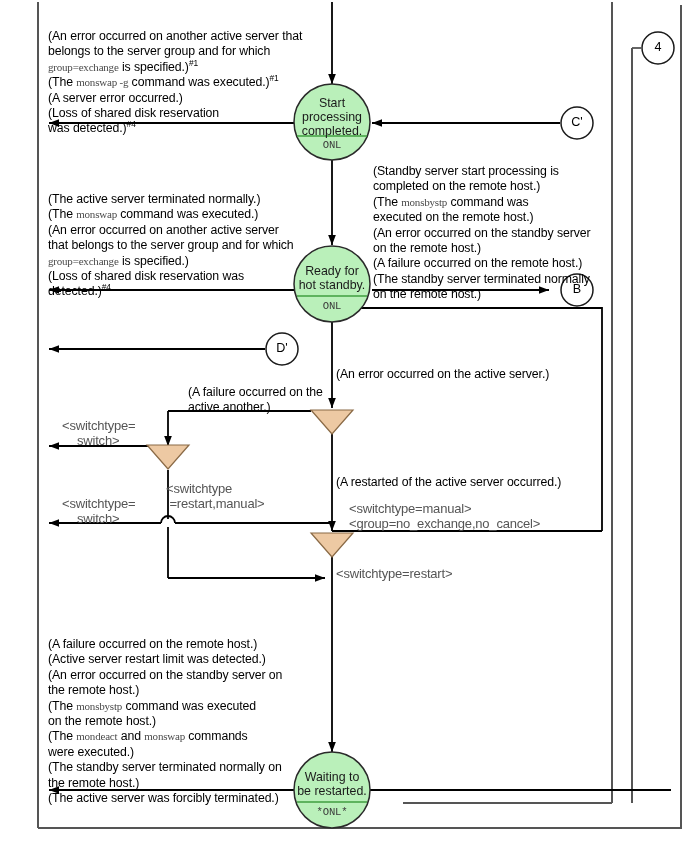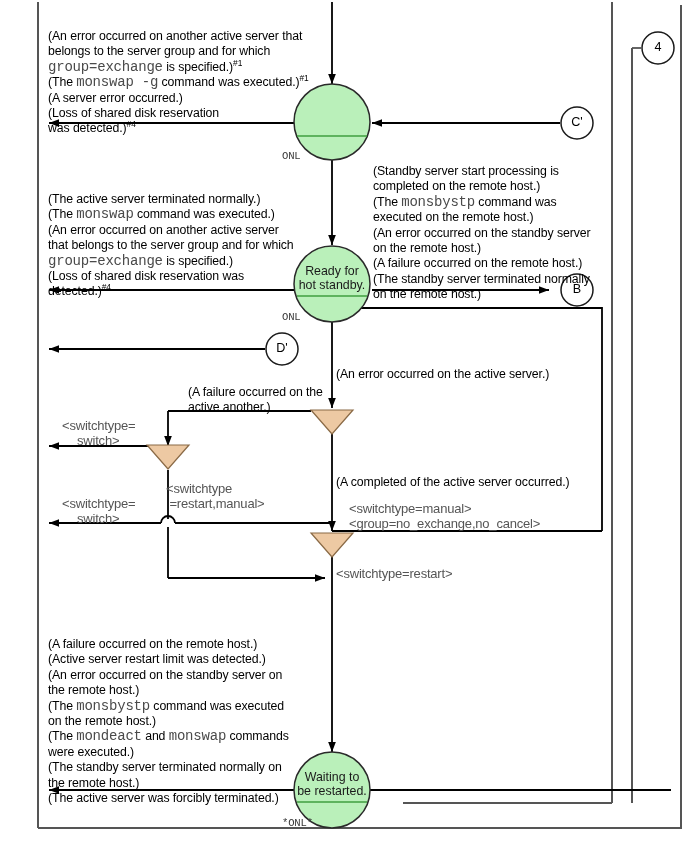--- a/index.html
+++ b/index.html
@@ -25,22 +25,22 @@
     position:absolute;
     font-family:"Liberation Sans", sans-serif;
     font-size:12.3px;
     line-height:15.4px;
     color:#000000;
     white-space:pre;
     letter-spacing:-0.1px;
     margin-top:23px;
   }
   .mono{
-    font-family:Liberation Mono, monospace;
-    font-size:14px;
+    font-family:Liberation Serif, serif;
+    font-size:11px;
     color:#4a4a4a;
     letter-spacing:-0.2px;
     text-align:right;
   }
   .cond{
     position:absolute;
     font-family:Liberation Sans, sans-serif;
     font-size:13px;
     line-height:15.5px;
     color:#555555;
@@ -59,27 +59,27 @@
     text-align:center;
     font-family:"Liberation Sans", sans-serif;
     font-size:12.4px;
     line-height:14.2px;
     color:#1a1a1a;
     white-space:pre;
     pointer-events:none;
   }
   .nodestate{
     position:absolute;
+    text-align:center;
     font-family:"Liberation Mono", monospace;
     font-size:10.6px;
     color:#3a3a3a;
     white-space:pre;
     letter-spacing:-0.2px;
     pointer-events:none;
-    margin-top:11px;
   }
   .conn{
     position:absolute;
     text-align:center;
     font-family:"Liberation Sans", sans-serif;
     font-size:12.6px;
     color:#000;
     pointer-events:none;
   }
 </style>
@@ -177,20 +177,23 @@
     </g>
 
     <g fill="#ffffff" stroke="#1a1a1a" stroke-width="1.5">
       <circle cx="658" cy="48" r="16"></circle>
       <circle cx="577" cy="123" r="16"></circle>
       <circle cx="577" cy="290" r="16"></circle>
       <circle cx="282" cy="349" r="16"></circle>
     </g>
   </svg>
 
+  <div class="nodelabel" style="left:282px; top:96px; width:100px;">Start
+processing
+completed.</div>
   <div class="nodestate" style="left:282px; top:139px; width:100px;">ONL</div>
 
   <div class="nodelabel" style="left:280px; top:264px; width:104px;">Ready for
 hot standby.</div>
   <div class="nodestate" style="left:282px; top:300px; width:100px;">ONL</div>
 
   <div class="nodelabel" style="left:280px; top:770px; width:104px;">Waiting to
 be restarted.</div>
   <div class="nodestate" style="left:282px; top:806px; width:100px;">*ONL*</div>
 
@@ -205,21 +208,21 @@
 
   <div class="txt" style="left:48px; top:169px;"><div><span>(The active server terminated normally.)</span></div><div><span>(The </span><span class="mono">monswap</span><span> command was executed.)</span></div><div><span>(An error occurred on another active server</span></div><div><span>that belongs to the server group and for which</span></div><div><span class="mono">group=exchange</span><span> is specified.)</span></div><div><span>(Loss of shared disk reservation was</span></div><div><span>detected.)</span><sup>#4</sup></div></div>
 
   <div class="txt" style="left:48px; top:614px;"><div><span>(A failure occurred on the remote host.)</span></div><div><span>(Active server restart limit was detected.)</span></div><div><span>(An error occurred on the standby server on</span></div><div><span>the remote host.)</span></div><div><span>(The </span><span class="mono">monsbystp</span><span> command was executed</span></div><div><span>on the remote host.)</span></div><div><span>(The </span><span class="mono">mondeact</span><span> and </span><span class="mono">monswap</span><span> commands</span></div><div><span>were executed.)</span></div><div><span>(The standby server terminated normally on</span></div><div><span>the remote host.)</span></div><div><span>(The active server was forcibly terminated.)</span></div></div>
 
   <div class="txt" style="left:336px; top:344px;">(An error occurred on the active server.)</div>
 
   <div class="txt" style="left:188px; top:362px;">(A failure occurred on the</div>
   <div class="txt" style="left:188px; top:377px;">active another.)</div>
 
-  <div class="txt" style="left:336px; top:452px;">(A completed of the active server occurred.)</div>
+  <div class="txt" style="left:336px; top:452px;">(A restarted of the active server occurred.)</div>
 
 
   <div class="cond" style="left:62px; top:418px;">&lt;switchtype=</div>
   <div class="cond" style="left:77px; top:433px;">switch&gt;</div>
 
   <div class="cond" style="left:62px; top:496px;">&lt;switchtype=</div>
   <div class="cond" style="left:77px; top:511px;">switch&gt;</div>
 
   <div class="cond" style="left:166px; top:481px;">&lt;switchtype</div>
   <div class="cond" style="left:166px; top:496px;"> =restart,manual&gt;</div>

